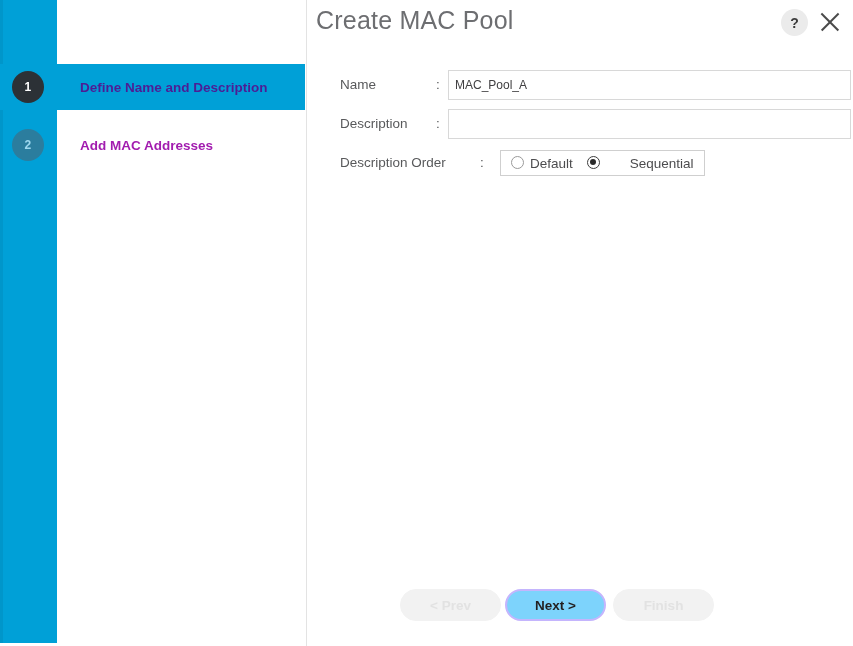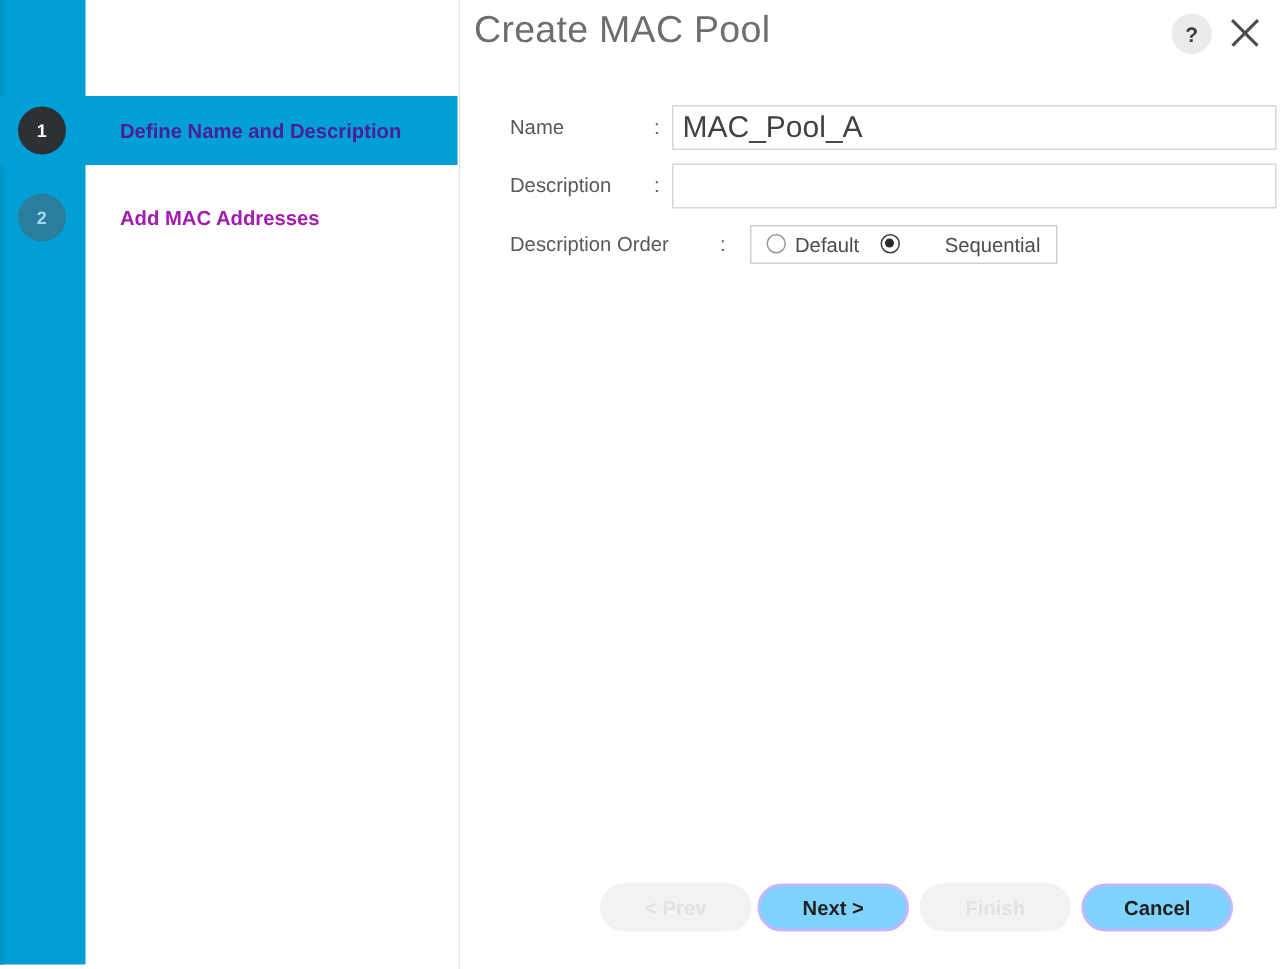--- a/index.html
+++ b/index.html
@@ -181,21 +181,21 @@
   .text-input {
     position: absolute;
     left: 108px;
     top: 0;
     width: 403px;
     height: 30px;
     box-sizing: border-box;
     border: 1px solid #d8d8d8;
     background: #ffffff;
     font-family: "Liberation Sans", sans-serif;
-    font-size: 20px;
+    font-size: 12px;
     color: #414042;
     padding: 0 6px;
     outline: none;
     border-radius: 0;
   }
   .text-input::placeholder { color: #b5b5b5; }
 
   #radio-group-box {
     position: absolute;
     left: 160px;
@@ -334,17 +334,16 @@
           <span class="radio-dot"></span>
           <span class="radio-text">Sequential</span>
         </div>
       </div>
     </div>
 
     <div id="button-bar">
       <button class="wiz-button disabled" style="left:93px;">&lt; Prev</button>
       <button class="wiz-button" style="left:198px;">Next &gt;</button>
       <button class="wiz-button disabled" style="left:306px;">Finish</button>
-      <button class="wiz-button" style="left:414px;">Cancel</button>
     </div>
 
   </div>
 </div>
 
 </body></html>

